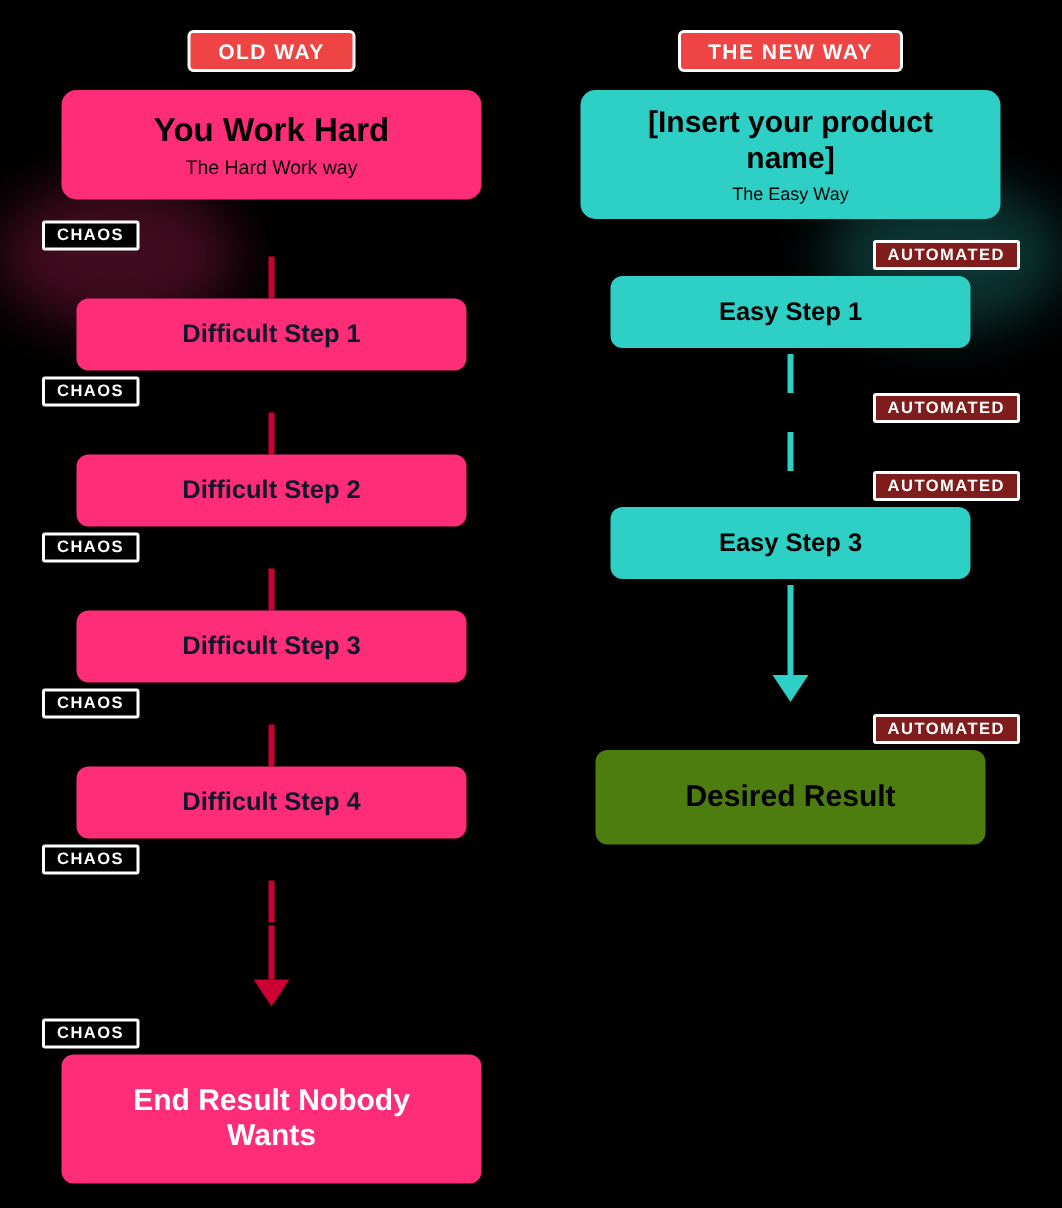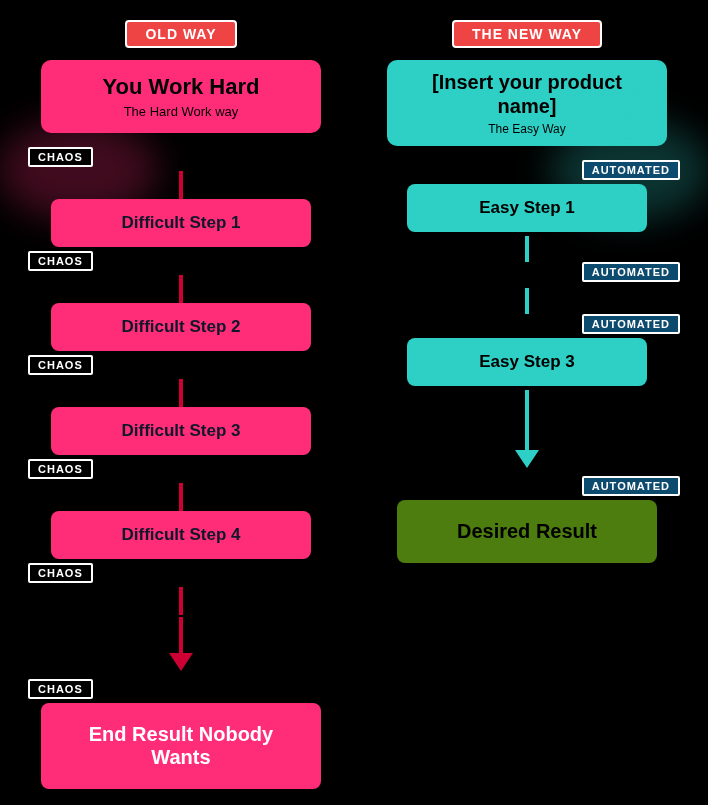--- a/index.html
+++ b/index.html
@@ -115,21 +115,21 @@
       font-size: 11px;
       padding: 2px 8px;
       border-radius: 2px;
       letter-spacing: 1px;
       margin-bottom: 4px;
     }
 
     .automated-badge {
       align-self: flex-end;
       margin-right: 20px;
-      background: #0c4a6e;
+      background: #7f1d1d;
       border: 2px solid #fff;
       color: #fff;
       font-weight: bold;
       font-size: 11px;
       padding: 2px 8px;
       border-radius: 2px;
       letter-spacing: 1px;
       margin-bottom: 4px;
     }
 

